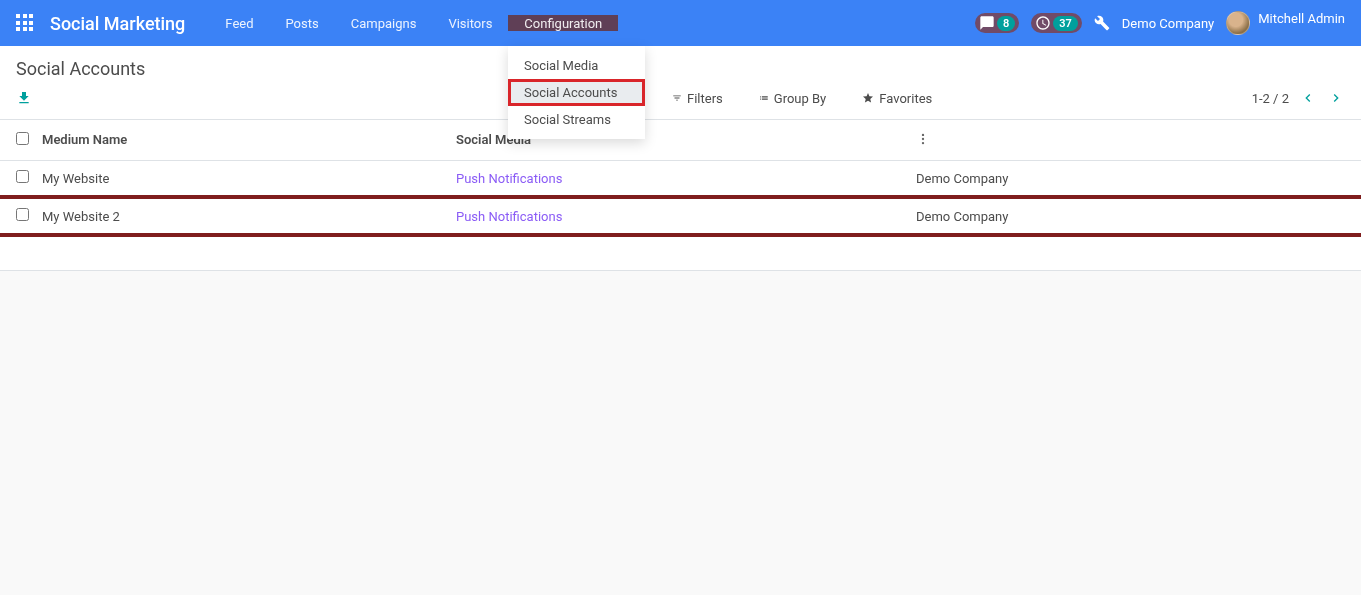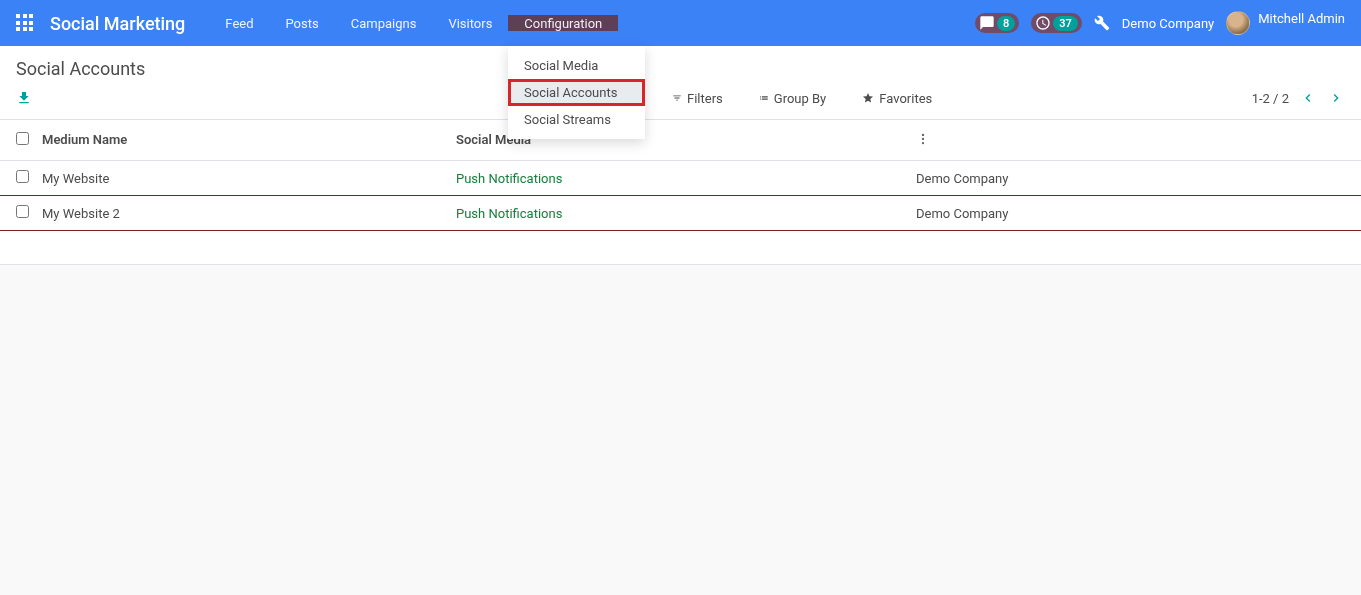--- a/index.html
+++ b/index.html
@@ -36,28 +36,28 @@
     .cp-bottom { display: flex; align-items: center; padding: 10px 16px 12px 16px; }
     .download-icon { color: #00A09D; cursor: pointer; width: 16px; height: 16px; }
     .cp-left { width: 656px; display: flex; align-items: center; }
     .filterbar { display: flex; gap: 36px; align-items: center; }
     .filterbtn { display: flex; align-items: center; gap: 5px; cursor: pointer; font-size: 13px; color: #4c4c4c; }
     .pager { margin-left: auto; display: flex; align-items: center; gap: 10px; font-size: 13px; color: #4c4c4c; }
     .pager-arrow { cursor: pointer; color: #00A09D; width: 18px; height: 18px; display: flex; align-items: center; justify-content: center; }
     
     .list { background: #fff; }
     .list-header { display: flex; align-items: flex-start; padding: 12px 16px; border-bottom: 1px solid #dee2e6; font-weight: 600; font-size: 13px; }
-    .list-row { display: flex; align-items: center; padding: 9px 16px; border-bottom: 1px solid #7f1d1d; font-size: 13px; }
+    .list-row { display: flex; align-items: center; padding: 9px 16px; border-bottom: 4px solid #7f1d1d; font-size: 13px; }
     .col-check { width: 26px; }
     .col-check input { cursor: pointer; }
     .col-name { width: 414px; }
     .col-media { width: 460px; }
     .col-company { flex: 1; }
     .col-kebab { width: 20px; text-align: right; cursor: pointer; color: #666; }
-    .list-row .col-media { color: #15803d; cursor: pointer; }
+    .list-row .col-media { color: #8b5cf6; cursor: pointer; }
     .list-footer { height: 34px; border-bottom: 1px solid #dee2e6; background: #fff; }
     
     svg { display: block; }
   </style>
 </head>
 <body>
 
 <div class="topbar">
   <div class="app-icon">
     <span></span>

